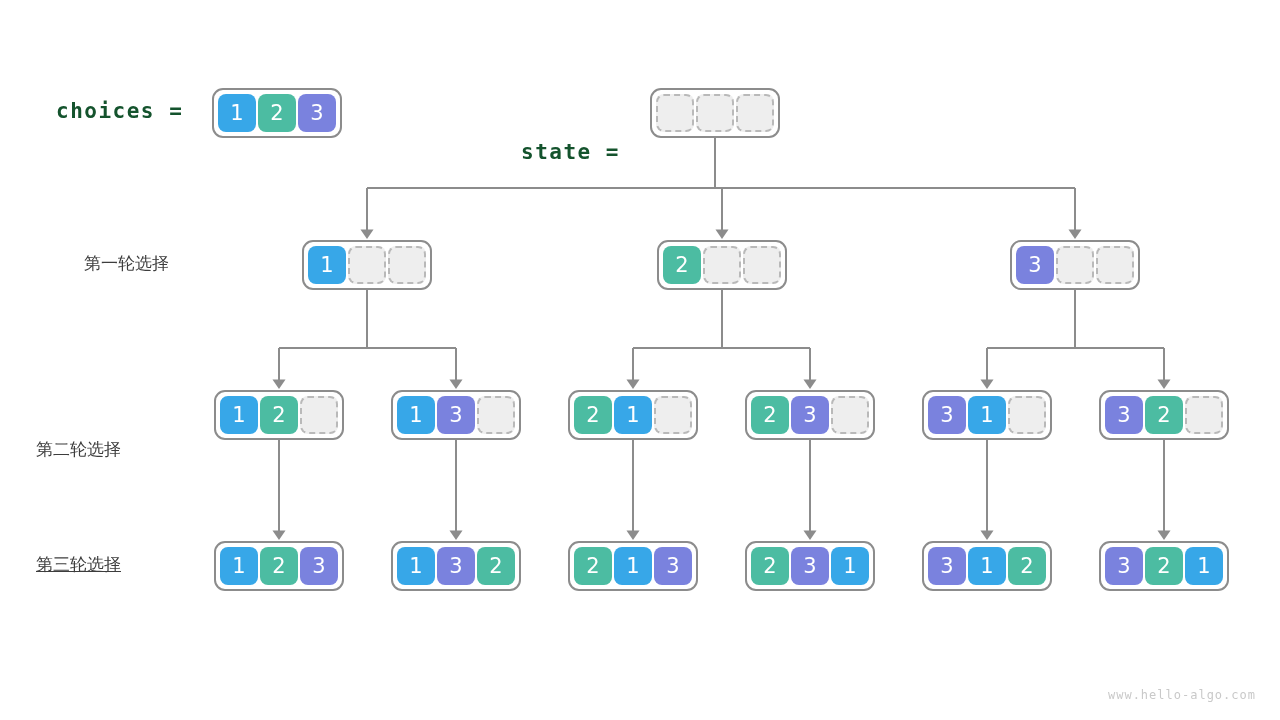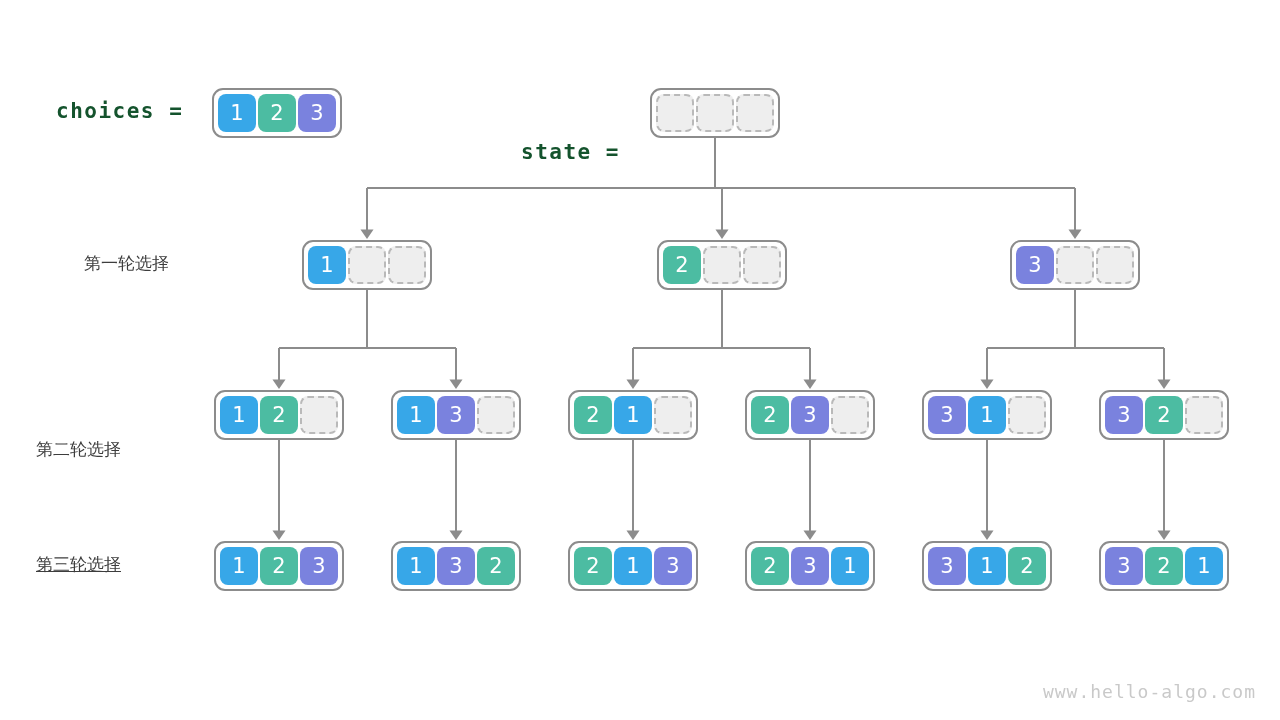--- a/index.html
+++ b/index.html
@@ -88,21 +88,21 @@
 
   
   .array-box .cell + .cell { margin-left: 2px; }
 
   
   #watermark {
     position: absolute;
     right: 24px;
     bottom: 18px;
     font-family: "DejaVu Sans Mono", "Liberation Mono", monospace;
-    font-size: 18px;
+    font-size: 12px;
     color: #c9c9c9;
     letter-spacing: 1px;
     z-index: 3;
   }
 </style>
 </head>
 <body>
 
 <div id="canvas">
 

